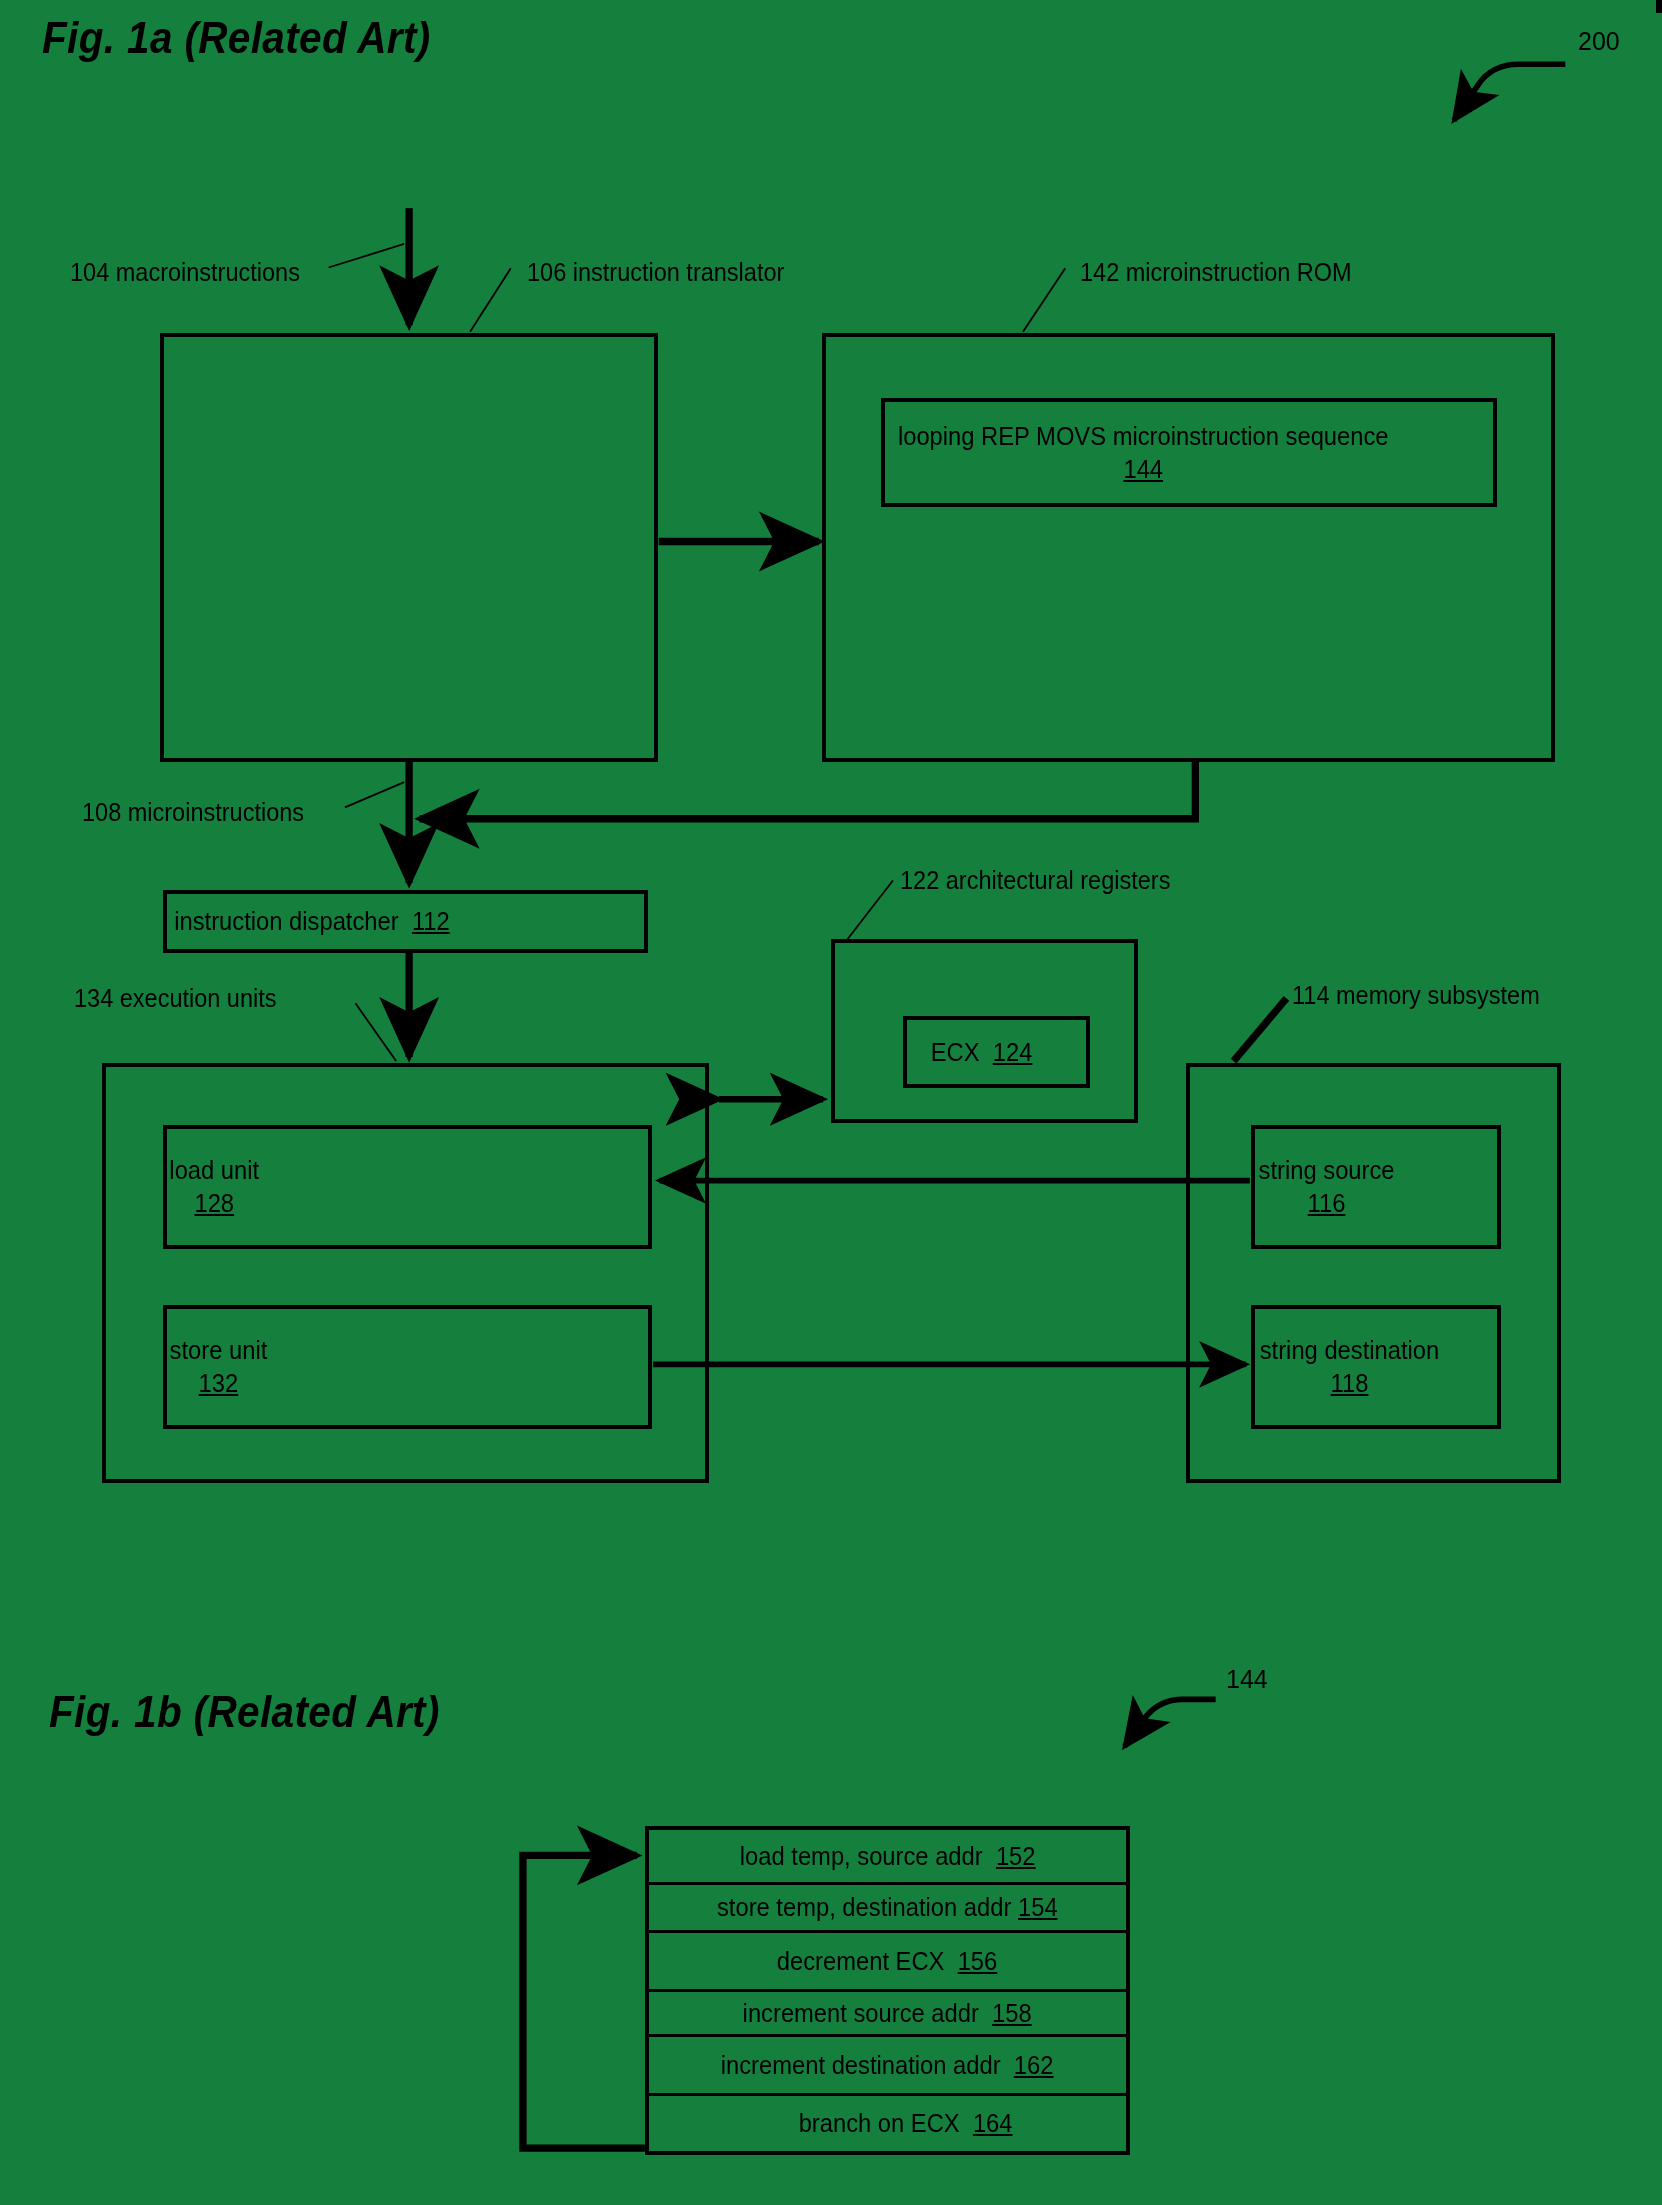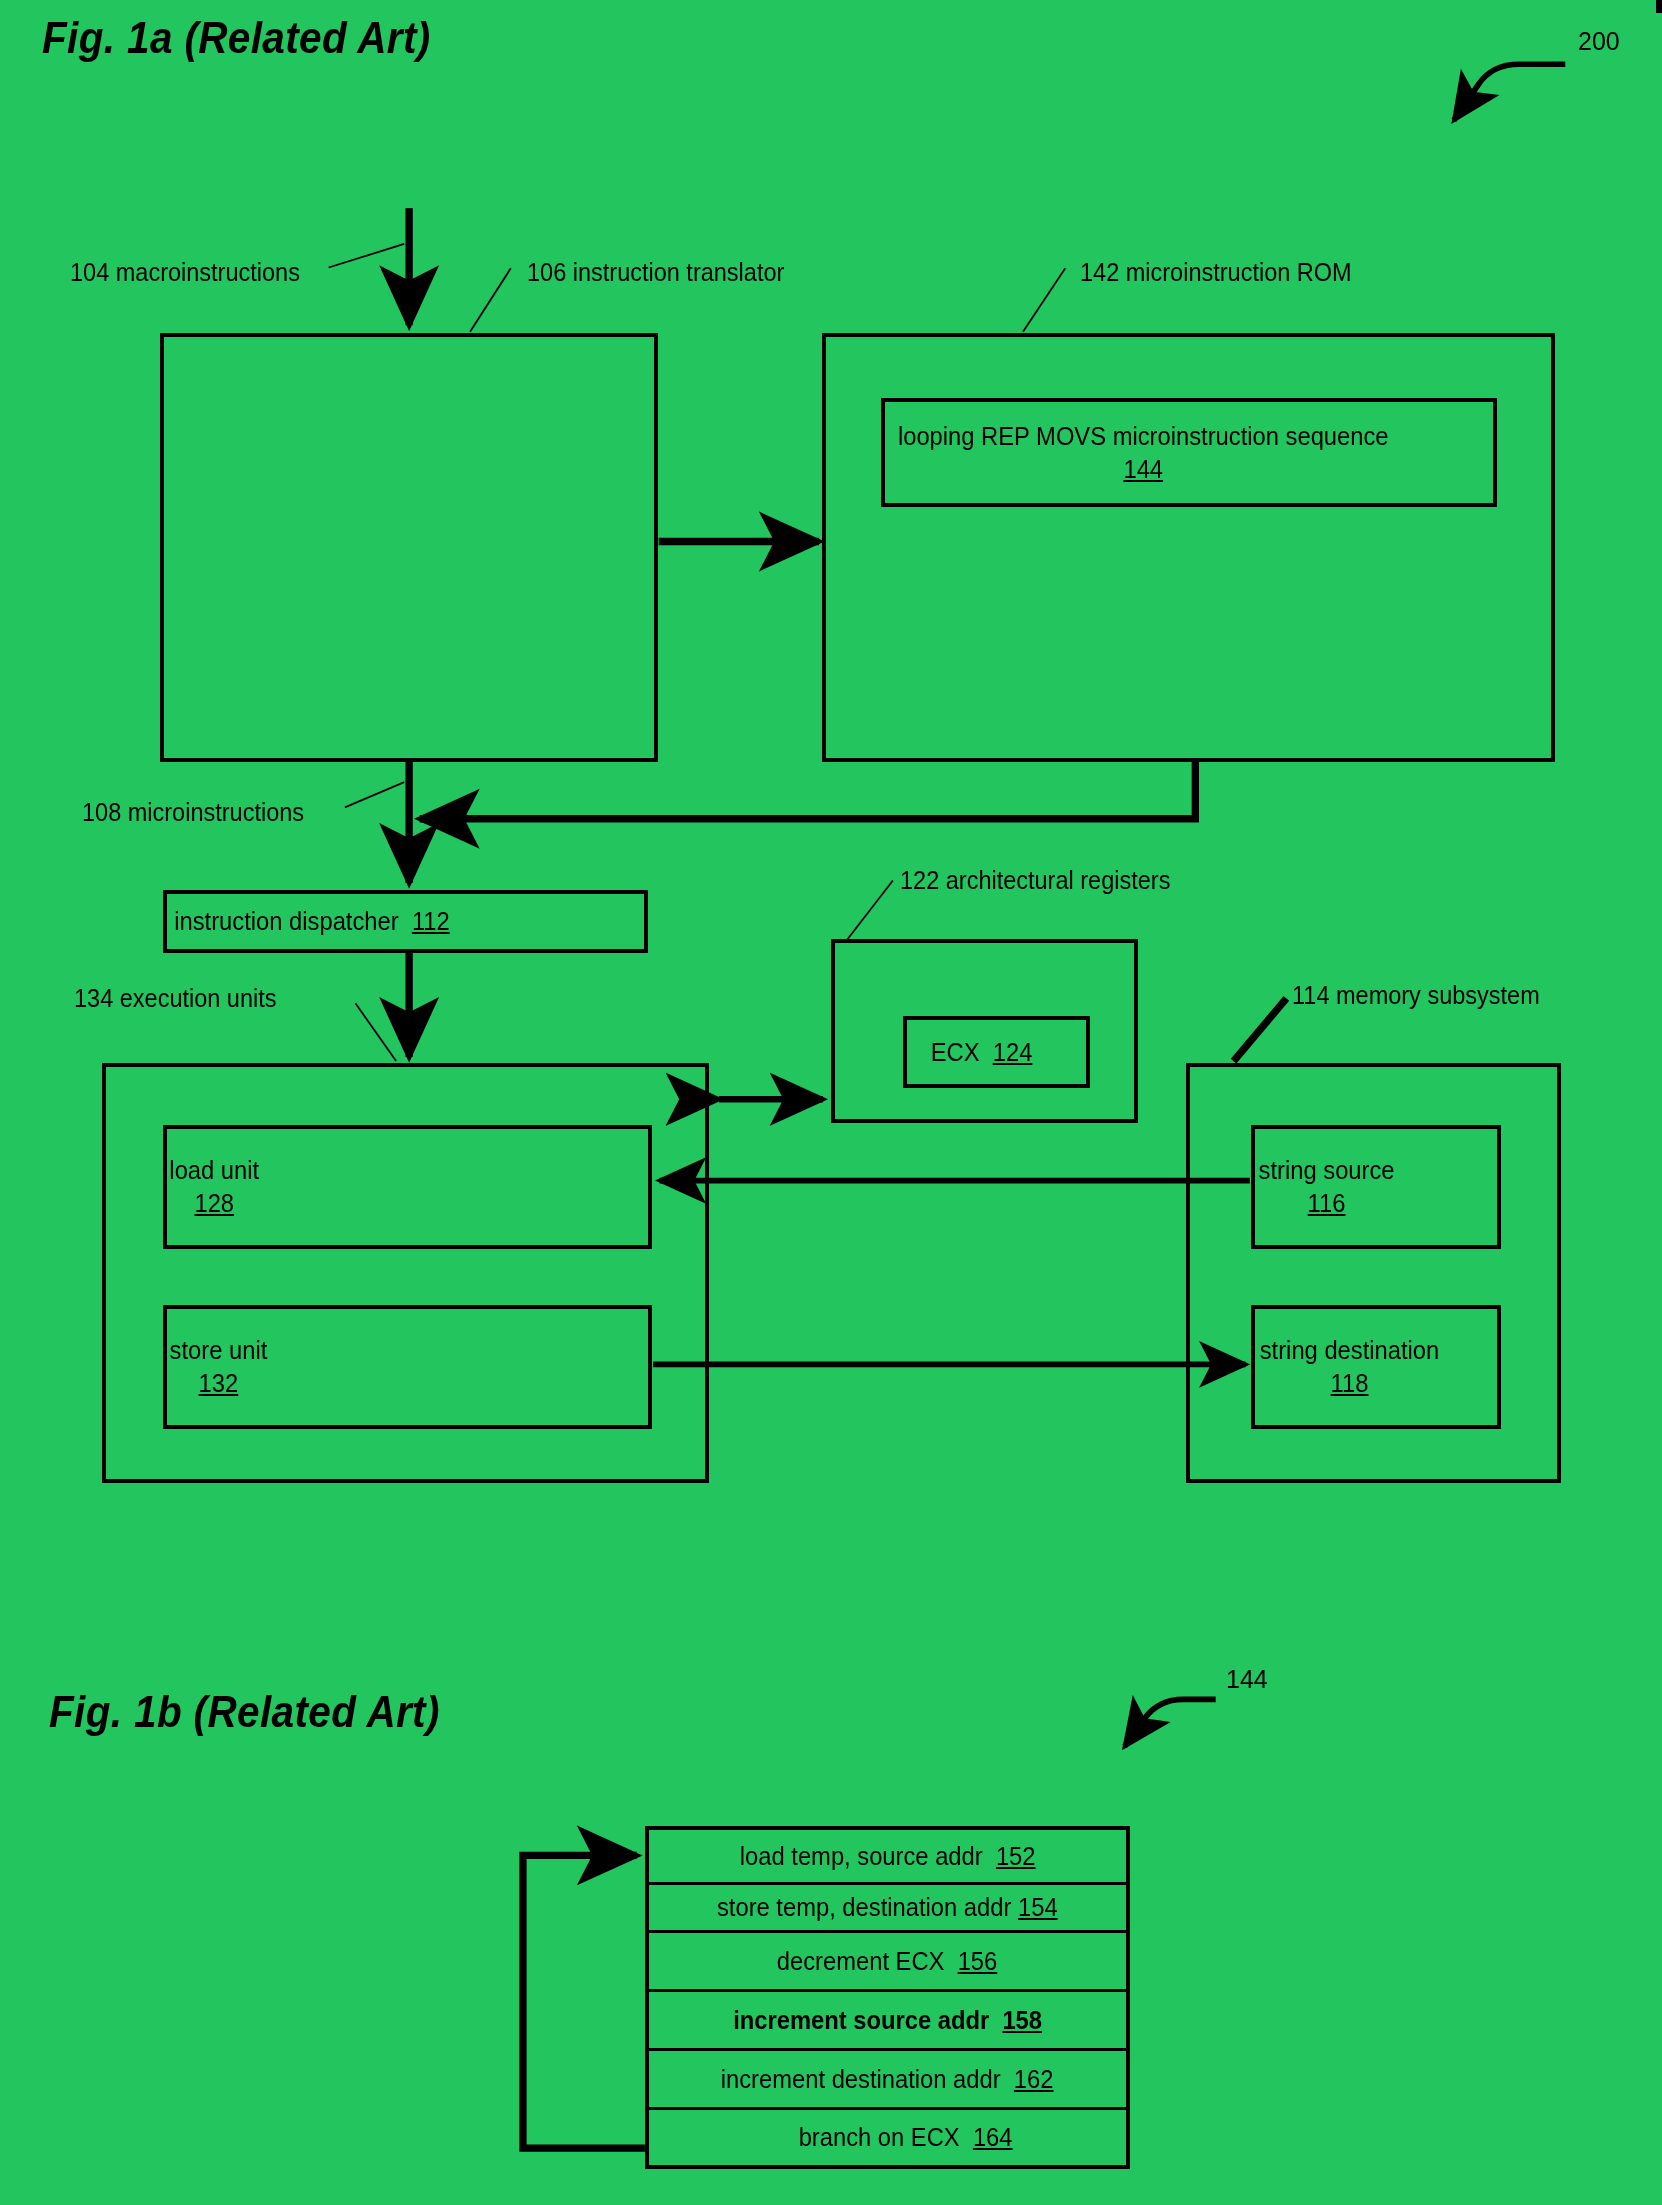--- a/index.html
+++ b/index.html
@@ -9,21 +9,21 @@
     background: #ffffff;
   }
   body {
     font-family: "Liberation Sans", sans-serif;
     color: #000000;
   }
   #page {
     position: relative;
     width: 1663px;
     height: 2205px;
-    background: #22c55e;
+    background: #15803d;
     overflow: hidden;
   }
   
   .abs { position: absolute; }
   .fig-title {
     font-style: italic;
     font-weight: bold;
     font-size: 44px;
     letter-spacing: 0.4px;
     white-space: nowrap;
@@ -184,21 +184,21 @@
     <div class="seq-row" style="height:48px;">
       <span class="txt">
         <span>store temp, destination addr</span>&nbsp;<span class="u">154</span>
       </span>
     </div>
     <div class="seq-row" style="height:59px;">
       <span class="txt">
         <span>decrement ECX</span>&nbsp;&nbsp;<span class="u">156</span>
       </span>
     </div>
-    <div class="seq-row" style="height:59px;font-weight:bold;">
+    <div class="seq-row" style="height:45px;">
       <span class="txt">
         <span>increment source addr</span>&nbsp;&nbsp;<span class="u">158</span>
       </span>
     </div>
     <div class="seq-row" style="height:59px;">
       <span class="txt">
         <span>increment destination addr</span>&nbsp;&nbsp;<span class="u">162</span>
       </span>
     </div>
     <div class="seq-row" style="height:59px;padding-left:36px;">

